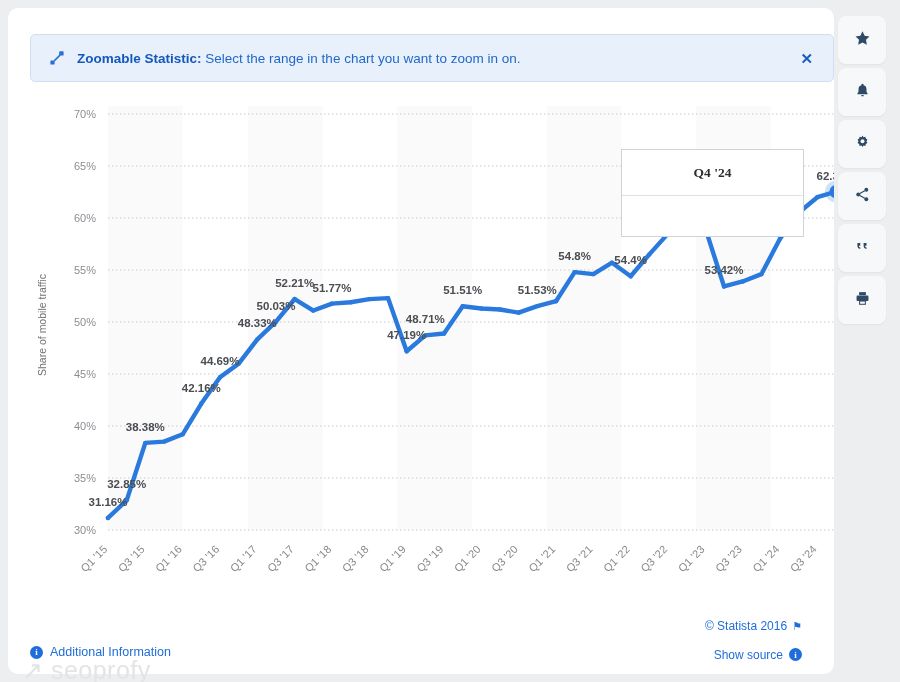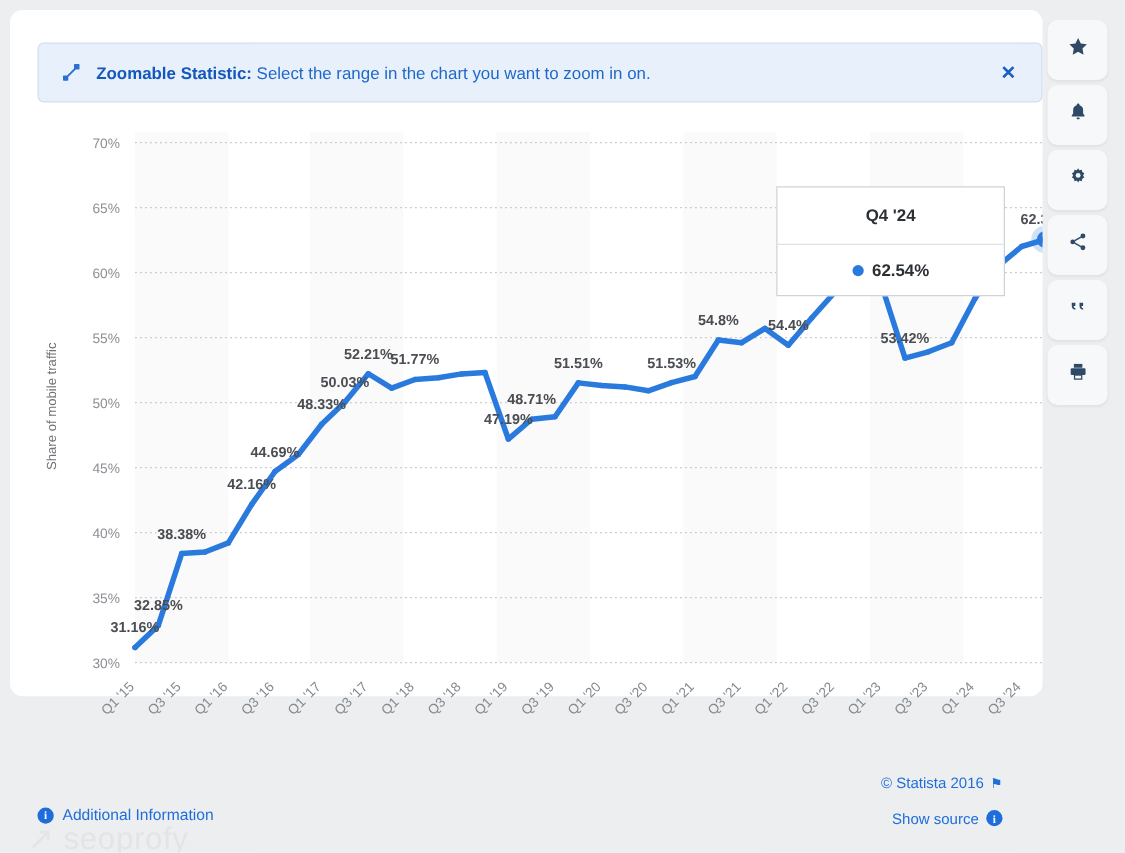--- a/index.html
+++ b/index.html
@@ -11,21 +11,21 @@
     overflow: hidden;
   }
   #app {
     position: relative;
     width: 900px; height: 682px;
     background: #eceef0;
   }
   .card {
     position: absolute;
     left: 8px; top: 8px;
-    width: 826px; height: 549px;
+    width: 826px; height: 666px;
     background: #ffffff;
     border-radius: 10px;
   }
 
   
   .banner {
     position: absolute;
     left: 22px; top: 26px;
     width: 804px; height: 48px;
     background: #e8f0fb;
@@ -101,20 +101,21 @@
   
   .tooltip {
     position: absolute;
     left: 613px; top: 141px;
     width: 183px; height: 88px;
     background: #ffffff;
     border: 1px solid #cfd2d6;
     z-index: 30;
     display: flex;
     flex-direction: column;
+    font-family: Liberation Serif, serif;
   }
   .tooltip-head {
     flex: 0 0 46px;
     display: flex; align-items: center; justify-content: center;
     font-size: 13.5px; font-weight: 700; color: #2c2f33;
     border-bottom: 1px solid #dfe1e4;
   }
   .tooltip-body {
     flex: 1 1 auto;
     display: flex; align-items: center; justify-content: center;
@@ -311,24 +312,20 @@
           <text x="529.3333333333334" y="200.088" class="dlabel">51.53%</text>
           <text x="566.6666666666667" y="166.08000000000004" class="dlabel">54.8%</text>
           <text x="622.6666666666666" y="170.24" class="dlabel">54.4%</text>
           <text x="716" y="180.432" class="dlabel">53.42%</text>
           <text x="828" y="85.584" class="dlabel">62.35%</text>
         </svg>
     </div>
 
     <div class="tooltip">
       <div class="tooltip-head">Q4 '24</div>
-      <div class="tooltip-body">
-        <span class="tooltip-dot"></span>
-        <span class="tooltip-val">62.54%</span>
-      </div>
     </div>
 
     <div class="footer-copy">
       <span>© Statista 2016</span>
       <span class="flag-icon">⚑</span>
     </div>
 
     <div class="footer-source">
       <span>Show source</span>
       <span class="info-badge">i</span>

